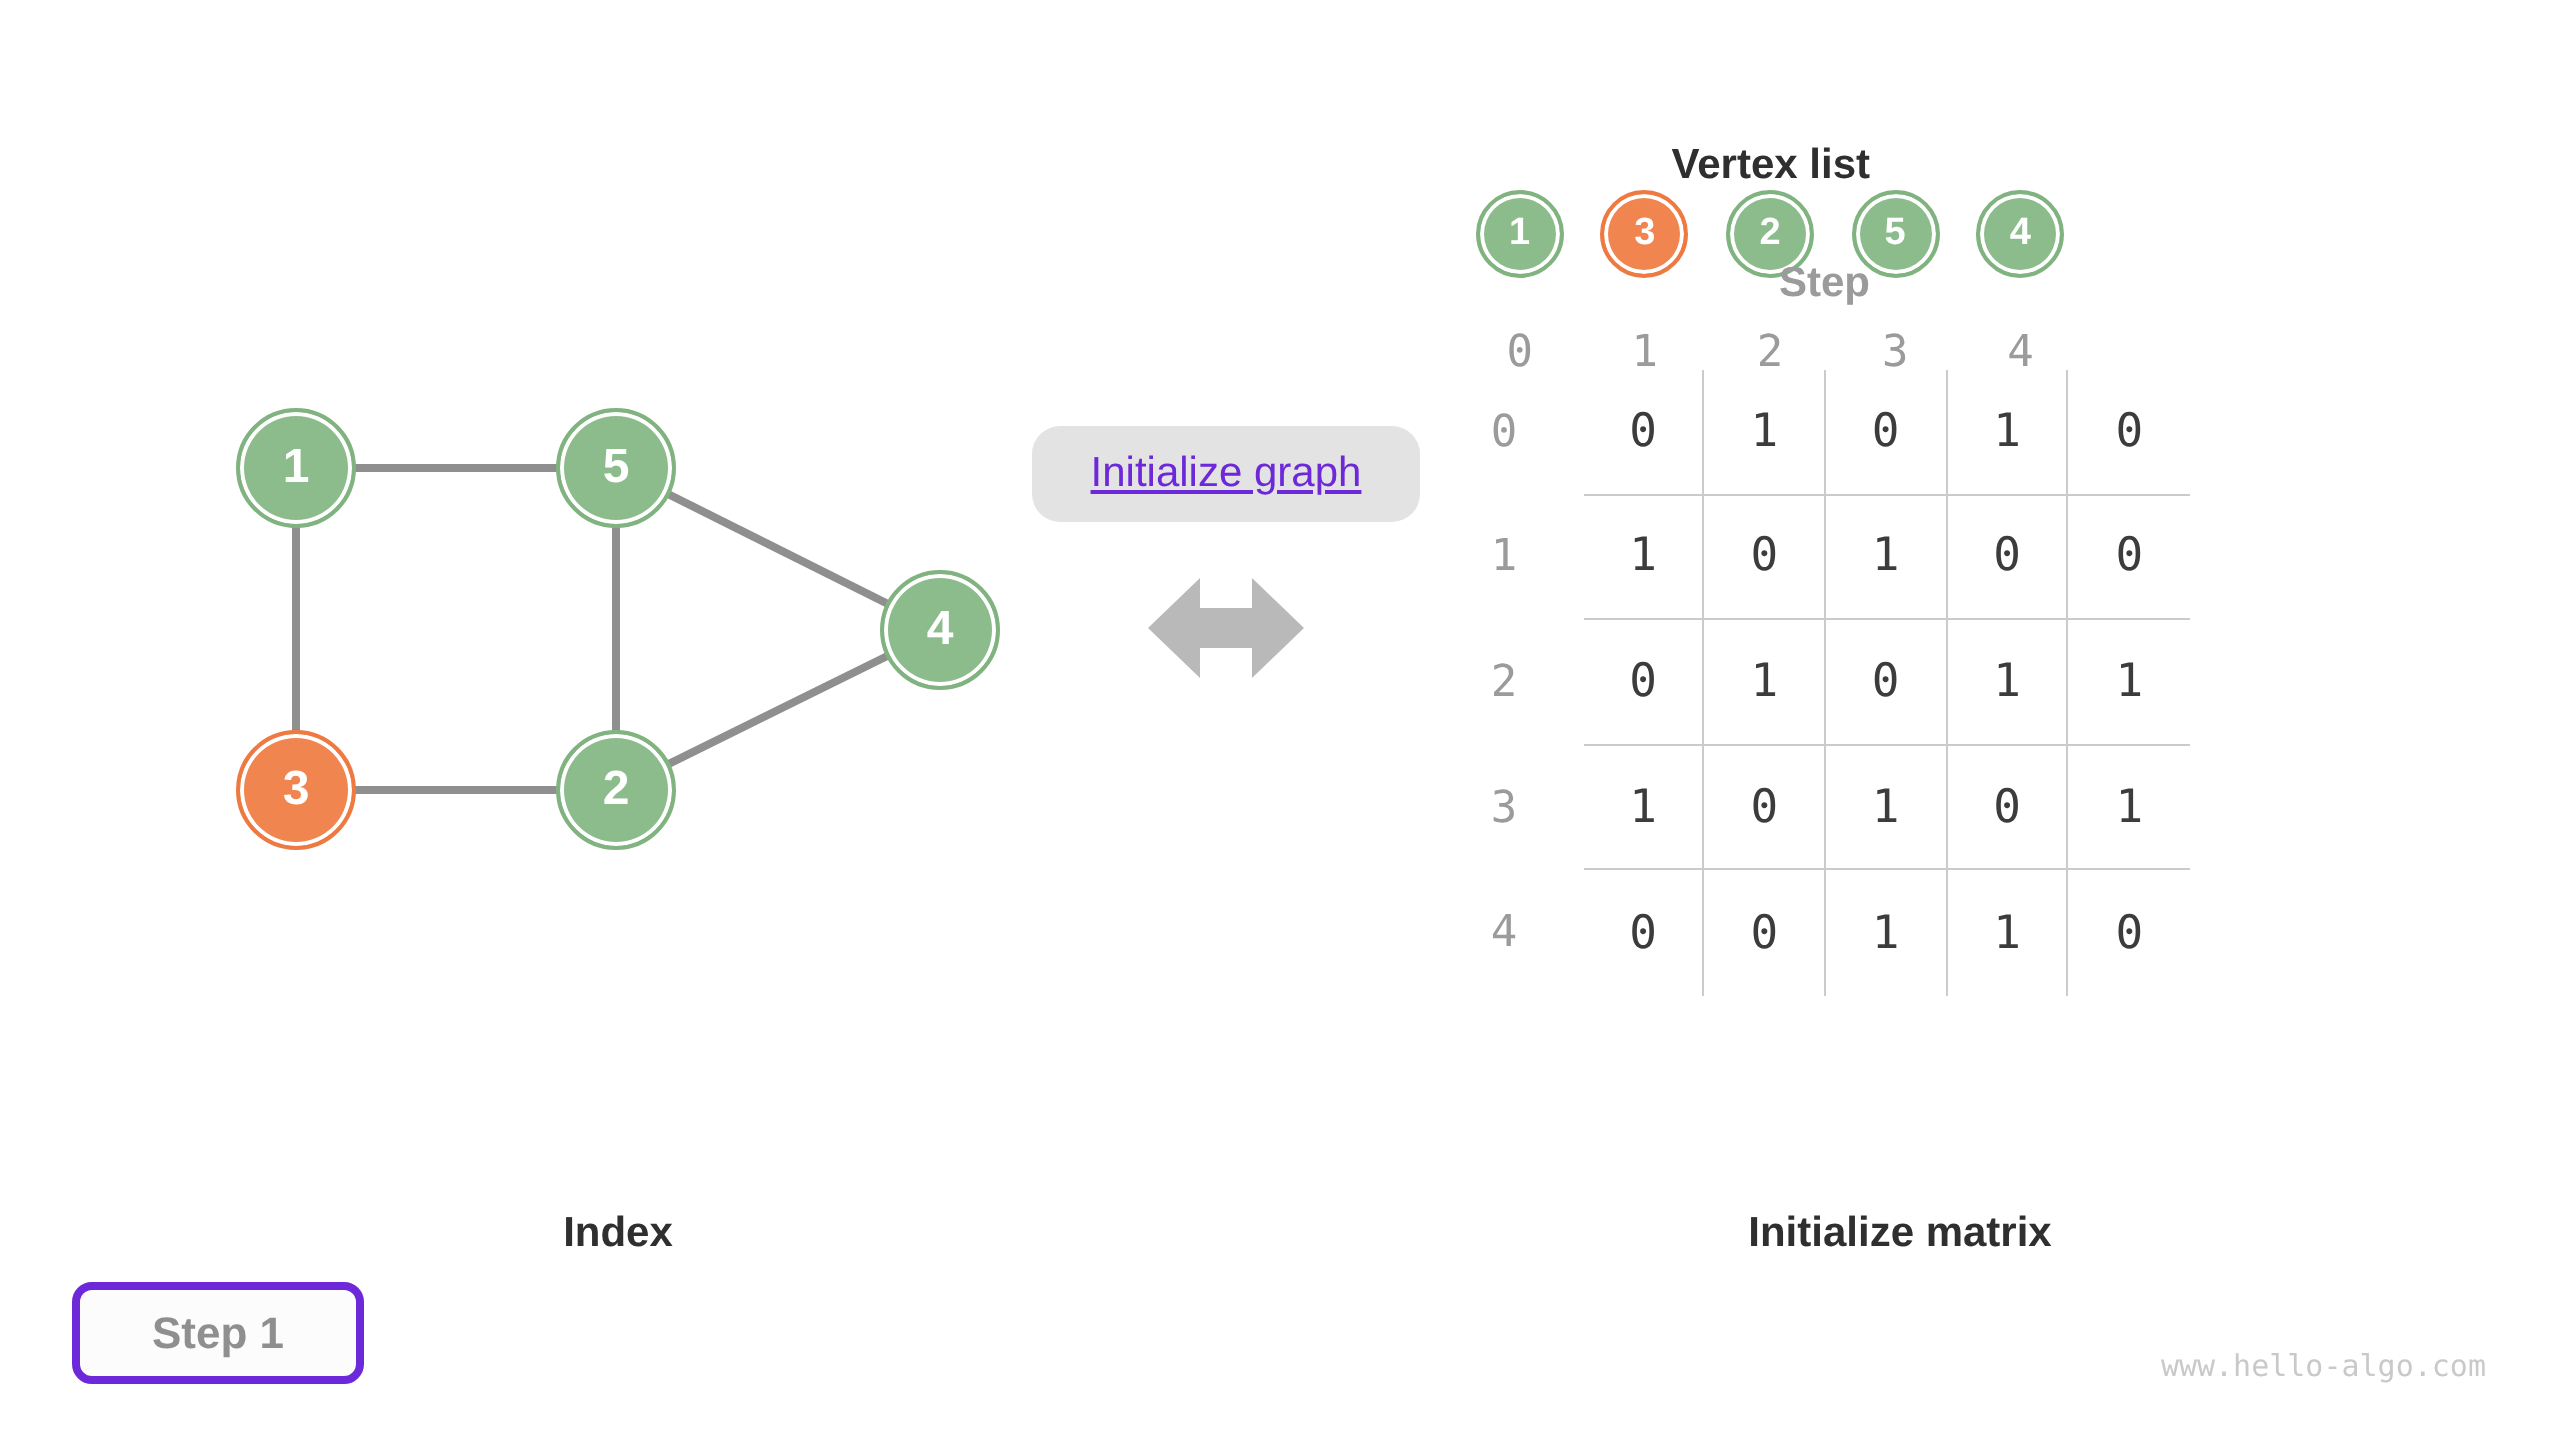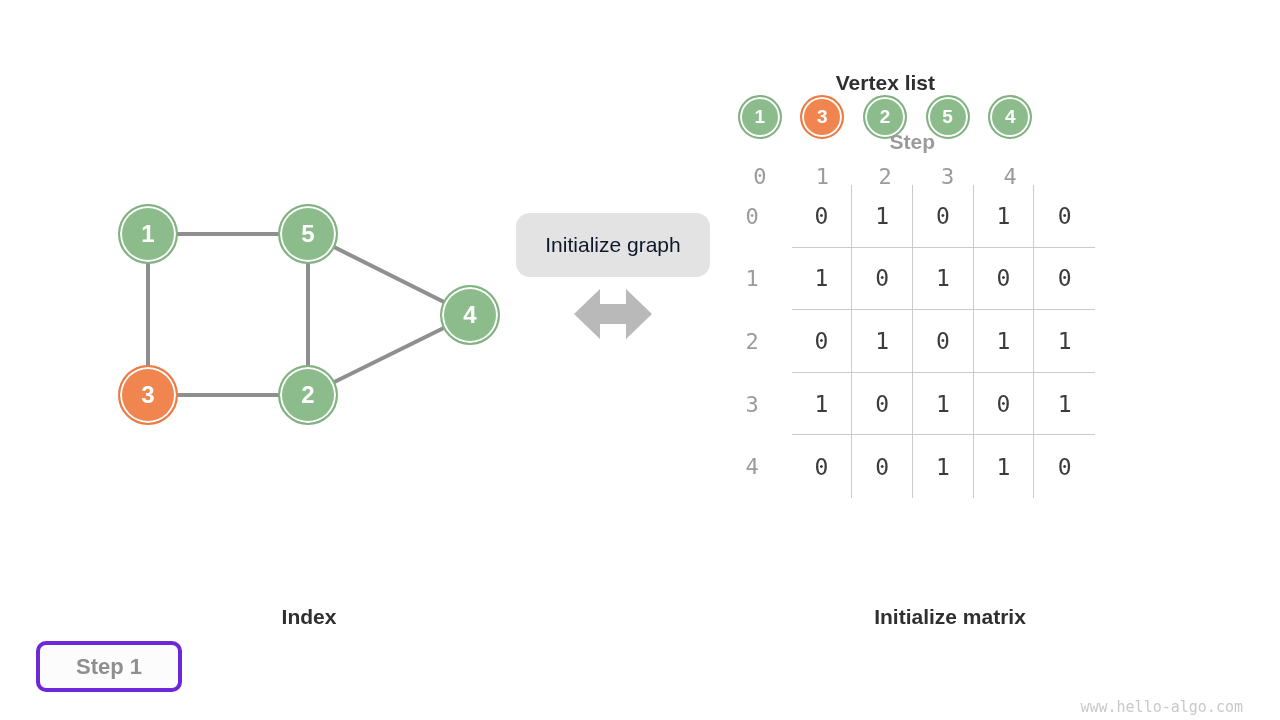--- a/index.html
+++ b/index.html
@@ -26,24 +26,24 @@
 
   .caption {
     position: absolute;
     width: 300px; text-align: center;
     font-size: 21px; font-weight: 700; color: #2f2f2f;
   }
 
   
   .pill {
     position: absolute; left: 516px; top: 213px;
-    width: 194px; height: 64px;
+    width: 194px; height: 48px;
     background: #e3e3e3; border-radius: 14px;
     display: flex; align-items: center; justify-content: center;
-    font-size: 21px; color: #0f172a;
+    font-size: 21px; color: #6d28d9; text-decoration: underline;
   }
   #arrow-wrap { position: absolute; left: 574px; top: 289px; }
 
   
   .panel { position: absolute; left: 655px; top: 71px; width: 440px; }
   .vrow { display: flex; align-items: center; height: 44px; flex-direction: column; }
   .row-head {
     width: 120px; text-align: right;
     font-size: 21px; font-weight: 700;
   }
@@ -90,21 +90,21 @@
   .step-box {
     position: absolute; left: 36px; top: 641px;
     width: 146px; height: 51px;
     border: 4px solid #6d28d9; border-radius: 10px;
     background: #fcfcfc;
     display: flex; align-items: center; justify-content: center;
     font-family: Liberation Sans, sans-serif;
     font-size: 22px; font-weight: 700; color: #8f8f8f;
   }
   .watermark {
-    position: absolute; right: 37px; top: 698px;
+    position: absolute; right: 37px; top: 674px;
     font-family: "DejaVu Sans Mono", monospace;
     font-size: 15px; color: #c9c9c9;
   }
 </style>
 </head>
 <body>
 
 <svg id="edge-svg" width="560" height="480" viewBox="0 0 560 480">
   <line x1="148" y1="234" x2="308" y2="234" stroke="#8f8f8f" stroke-width="4"></line>
   <line x1="148" y1="234" x2="148" y2="395" stroke="#8f8f8f" stroke-width="4"></line>

